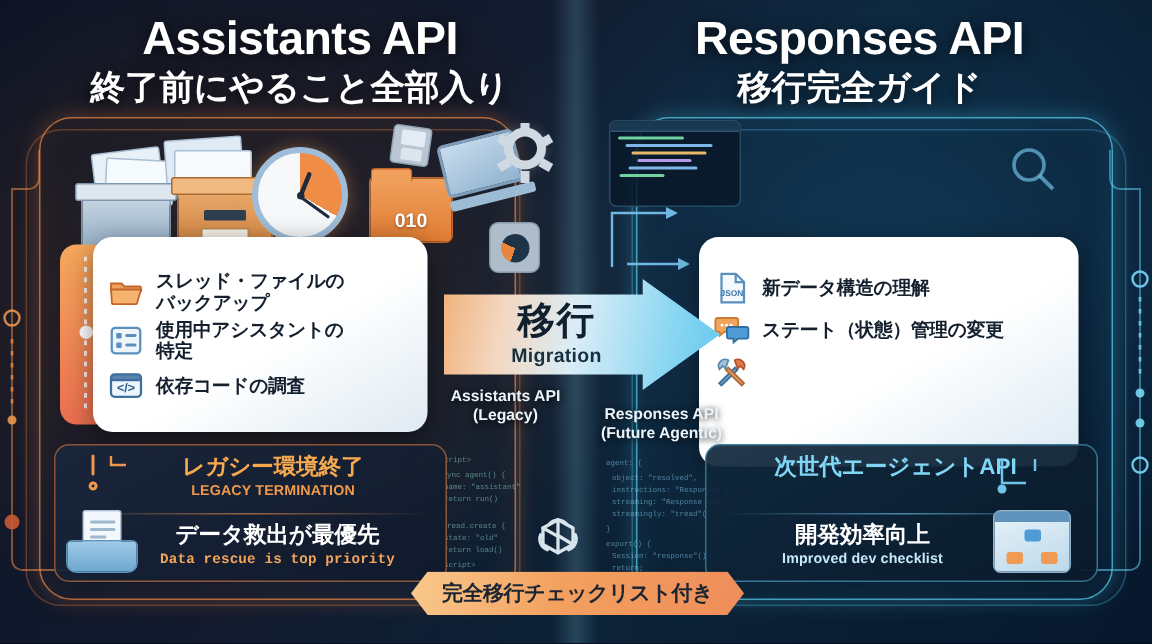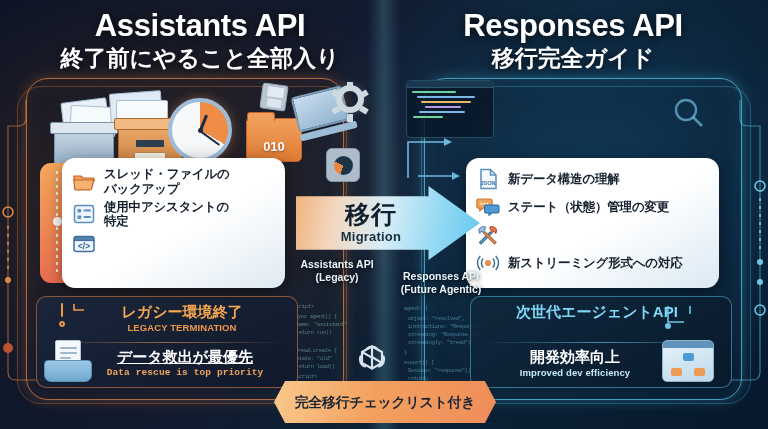--- a/index.html
+++ b/index.html
@@ -174,28 +174,28 @@
     text-shadow: 0 2px 10px rgba(0,0,0,0.75);
   }
   #title-left  { left: 40px; width: 320px; }
   #title-right { left: 408px; width: 330px; }
 
   
   .card {
     position: absolute;
     border-radius: 13px;
     box-shadow: 0 5px 18px rgba(0,0,0,0.45);
-    padding: 9px 12px 9px 10px;
+    padding: 22px 12px 9px 10px;
   }
   #card-left {
     left: 62px; top: 158px; width: 223px; height: 130px;
     background: linear-gradient(150deg, #ffffff 55%, #dfeaf2 100%);
   }
   #card-right {
-    left: 466px; top: 158px; width: 253px; height: 130px;
+    left: 466px; top: 158px; width: 253px; height: 153px;
     background: linear-gradient(150deg, #ffffff 55%, #dbe9f3 100%);
   }
   .card-accent {
     position: absolute; left: 40px; top: 163px; width: 34px; height: 120px;
     border-radius: 11px;
     background: linear-gradient(180deg, #f6a85c, #ea6e4f);
   }
   .card-accent .dots {
     position: absolute; left: 50%; top: 8px; bottom: 8px; width: 2px;
     margin-left: -1px;
@@ -273,21 +273,21 @@
   #bottom-right .sep { background: linear-gradient(90deg, rgba(90,200,235,0), rgba(110,210,240,0.6), rgba(90,200,235,0)); }
 
   .brow { position: absolute; width: 100%; text-align: center; }
   .brow .jp { font-size: 15px; font-weight: bold; line-height: 1.1; }
   .brow .en { font-size: 9.5px; font-weight: bold; line-height: 1.2; margin-top: 1px; letter-spacing: 0.1px; }
 
   #bl-row1 { top: 7px; padding-left: 30px; }
   #bl-row1 .jp { color: #f7a94f; }
   #bl-row1 .en { color: #f0994a; }
   #bl-row2 { top: 52px; padding-left: 36px; }
-  #bl-row2 .jp { color: #ffffff; text-decoration: underline; }
+  #bl-row2 .jp { color: #ffffff; }
   #bl-row2 .en { color: #f2a45a; font-family: Liberation Mono, monospace; }
 
   #br-row1 { top: 7px; padding-right: 8px; }
   #br-row1 .jp { color: #7fd6f5; }
   #br-row1 .en { color: #b9e4f7; }
   #br-row2 { top: 52px; padding-right: 52px; }
   #br-row2 .jp { color: #ffffff; }
   #br-row2 .en { color: #c6e8f8; }
 
   .tray {
@@ -314,21 +314,21 @@
   .devicon .nd { position: absolute; border-radius: 2px; }
 
   
   #openai-logo {
     position: absolute; left: 352px; top: 340px; width: 40px; height: 40px;
     opacity: 0.92;
   }
 
   
   #badge {
-    position: absolute; left: 274px; top: 381px; width: 222px; height: 42px;
+    position: absolute; left: 274px; top: 381px; width: 222px; height: 29px;
     background: linear-gradient(100deg, #f9c98c 0%, #f3a05f 45%, #ef8d5a 100%);
     clip-path: polygon(5% 0, 95% 0, 100% 50%, 95% 100%, 5% 100%, 0 50%);
     display: flex; flex-direction: row;
     align-items: center; justify-content: center;
     box-shadow: 0 3px 12px rgba(0,0,0,0.5);
   }
   #badge .jp {
     font-size: 14px; font-weight: bold; color: #1b2533; line-height: 1.05;
     letter-spacing: -0.3px;
   }
@@ -480,20 +480,21 @@
     </div>
     <div class="crow">
       <span class="ico">
         <svg width="24" height="24" viewBox="0 0 24 24">
           <rect x="2" y="4.5" width="20" height="15" rx="2.4" fill="#eef6fd" stroke="#3f6f9e" stroke-width="1.5"></rect>
           <path d="M2 8.4 h20" stroke="#3f6f9e" stroke-width="1.4"></path>
           <rect x="2" y="4.5" width="20" height="4" rx="2.4" fill="#3f6f9e" opacity="0.85"></rect>
           <text x="12" y="16.6" font-size="8.4" font-family="'Liberation Sans',sans-serif" font-weight="bold" fill="#2b5f8e" text-anchor="middle">&lt;/&gt;</text>
         </svg>
       </span>
+      <span class="txt">依存コードの調査</span>
     </div>
   </div>
 
   <div class="card" id="card-right">
     <div class="crow">
       <span class="ico">
         <svg width="24" height="24" viewBox="0 0 24 24">
           <path d="M5 2.5 h9.5 L20 8 v13.5 H5 Z" fill="#f3f9fd" stroke="#5b8fbe" stroke-width="1.5"></path>
           <path d="M14.5 2.5 V8 H20" fill="none" stroke="#5b8fbe" stroke-width="1.5"></path>
           <text x="12" y="17.6" font-size="5.6" font-family="'Liberation Sans',sans-serif" font-weight="bold" fill="#3b76a8" text-anchor="middle">JSON</text>
@@ -515,30 +516,20 @@
     </div>
     <div class="crow">
       <span class="ico">
         <svg width="24" height="24" viewBox="0 0 24 24">
           <path d="M3.5 19.5 L14 9 l1.6 1.6 L5 21 Z" fill="#6fa8cf" stroke="#3d7099" stroke-width="1.2"></path>
           <path d="M13.8 4.2 a4.4 4.4 0 0 1 6 6 l-2.2 -2.2 l-1.8 1.8 Z" fill="#e07a4e" stroke="#b0522a" stroke-width="1.1"></path>
           <path d="M20 19.5 L9.5 9 l-1.6 1.6 L18.5 21 Z" fill="#e8a06a" stroke="#b0693a" stroke-width="1.2"></path>
           <path d="M9.6 4.2 a4.4 4.4 0 0 0 -6 6 l2.2 -2.2 l1.8 1.8 Z" fill="#9cc2dd" stroke="#5a88ab" stroke-width="1.1"></path>
         </svg>
       </span>
-    </div>
-    <div class="crow">
-      <span class="ico">
-        <svg width="24" height="24" viewBox="0 0 24 24">
-          <circle cx="12" cy="12" r="3.1" fill="#ec8a4c"></circle>
-          <path d="M7.2 7.5 a6.6 6.6 0 0 0 0 9 M16.8 7.5 a6.6 6.6 0 0 1 0 9" fill="none" stroke="#3d6f99" stroke-width="1.5"></path>
-          <path d="M4.2 5 a10.4 10.4 0 0 0 0 14 M19.8 5 a10.4 10.4 0 0 1 0 14" fill="none" stroke="#3d6f99" stroke-width="1.5"></path>
-        </svg>
-      </span>
-      <span class="txt">新ストリーミング形式への対応</span>
     </div>
   </div>
 
   <div id="migration">
     <div class="jp">移行</div>
     <div class="en">Migration</div>
   </div>
   <div class="arrowlabel" id="label-legacy" style="white-space:pre-line;">Assistants API
 (Legacy)</div>
   <div class="arrowlabel" id="label-future" style="white-space:pre-line;">Responses API
@@ -609,21 +600,21 @@
     <div class="bin"></div>
   </div>
 
   <div class="bpanel" id="bottom-right">
     <div class="sep"></div>
     <div class="brow" id="br-row1">
       <div class="jp">次世代エージェントAPI</div>
     </div>
     <div class="brow" id="br-row2">
       <div class="jp">開発効率向上</div>
-      <div class="en">Improved dev efficiency</div>
+      <div class="en">Improved dev checklist</div>
     </div>
   </div>
 
   <svg style="position:absolute;left:660px;top:300px;width:48px;height:42px;" viewBox="0 0 48 42">
     <path d="M8 6 L8 22 L24 22 M30 6 L30 14" stroke="#6fc6ea" stroke-width="1.6" fill="none"></path>
     <circle cx="8" cy="26" r="3" fill="#6fc6ea"></circle>
   </svg>
 
   <div class="devicon">
     <div class="bar"></div>

